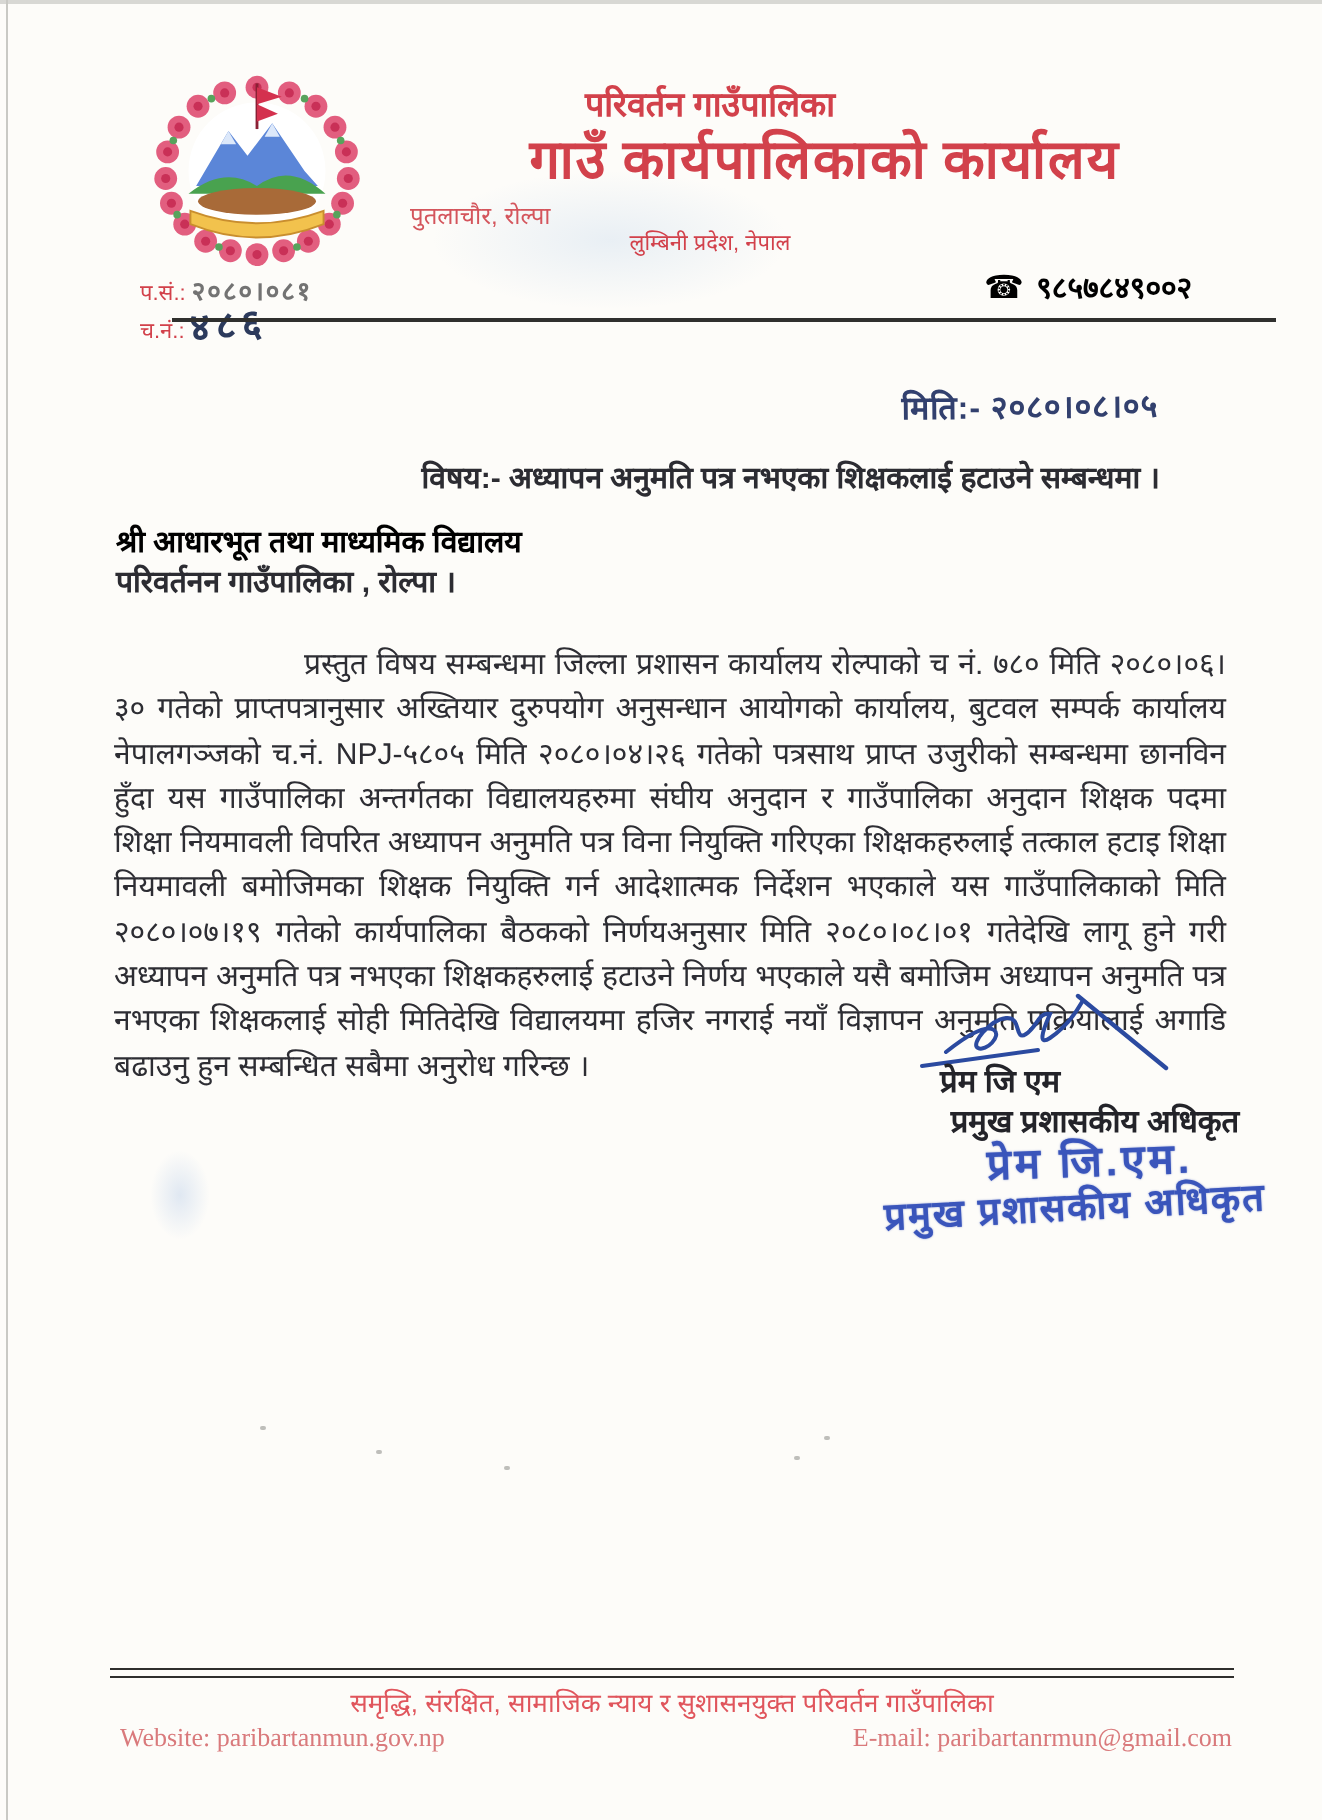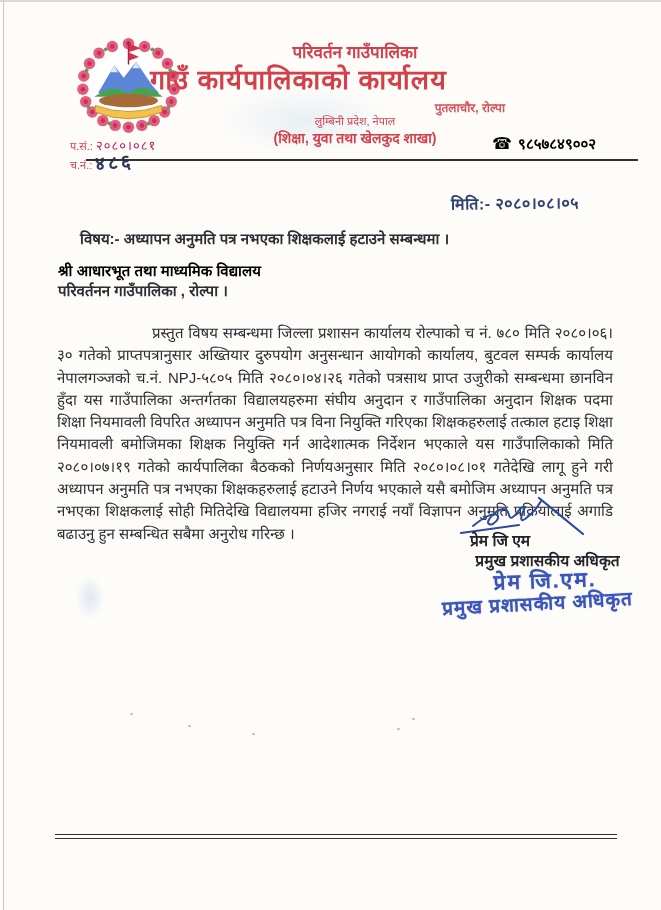--- a/index.html
+++ b/index.html
@@ -16,40 +16,40 @@
   .smudge{position:absolute;left:215px;top:85px;width:180px;height:70px;border-radius:50%;
     background:radial-gradient(ellipse at center, rgba(110,160,215,0.14), rgba(110,160,215,0) 70%);}
   .smudge2{position:absolute;left:75px;top:575px;width:30px;height:45px;border-radius:50%;
     background:radial-gradient(ellipse at center, rgba(90,140,210,0.18), rgba(90,140,210,0) 70%);}
   .speck{position:absolute;width:3px;height:2px;background:#8a8a86;opacity:.55;border-radius:1px;}
 
   
   .logo{position:absolute;left:76px;top:36px;}
   .lh-municipality{position:absolute;left:180px;top:40px;width:350px;text-align:center;
     color:#d2414b;font-size:17px;font-weight:bold;}
-  .lh-office{position:absolute;left:150px;top:60px;width:410px;text-align:left;
-    color:#d2414b;font-size:27px;font-weight:bold;letter-spacing:1px;}
-  .lh-place{position:absolute;left:205px;top:99px;width:300px;text-align:right;color:#d4555c;font-size:12px;font-weight:bold;}
+  .lh-office{position:absolute;left:150px;top:60px;width:410px;text-align:right;
+    color:#d2414b;font-size:27px;font-weight:bold;letter-spacing:1px;font-family:Liberation Serif, serif;}
+  .lh-place{position:absolute;left:205px;top:99px;width:300px;text-align:left;color:#d4555c;font-size:12px;}
   .lh-province{position:absolute;left:205px;top:113px;width:300px;text-align:center;color:#d2414b;font-size:11px;}
   .lh-branch{position:absolute;left:180px;top:128px;width:350px;text-align:center;color:#d2414b;font-size:14px;font-weight:bold;}
 
   .refrow{position:absolute;left:70px;top:136px;font-size:11px;color:#d2414b;}
-  .refrow .val{color:#be185d;font-size:13px;font-weight:normal;letter-spacing:1px;}
+  .refrow .val{color:#737373;font-size:13px;font-weight:bold;letter-spacing:1px;}
   .chrow{position:absolute;left:70px;top:149px;font-size:11px;color:#d2414b;}
   .chrow .val{color:#2c3a5c;font-size:19px;font-weight:bold;letter-spacing:3px;display:inline-block;transform:rotate(-4deg);}
 
   .phone{position:absolute;left:492px;top:133px;font-size:15px;font-weight:bold;color:#000000;}
   .phone .glyph{font-size:16px;margin-right:2px;}
 
   .head-rule{position:absolute;left:86px;top:159px;width:552px;height:0;border-top:2px solid #30302e;}
 
   .dateline{position:absolute;left:400px;top:192px;width:230px;text-align:center;
     color:#32406e;font-size:16px;font-weight:bold;transform:rotate(-0.6deg);letter-spacing:.5px;}
 
-  .subject{position:absolute;left:80px;top:228px;width:500px;text-align:left;
+  .subject{position:absolute;left:80px;top:228px;width:500px;text-align:right;
     font-size:15px;font-weight:bold;color:#2c2c32;}
 
   .addr1{position:absolute;left:58px;top:260px;font-size:15px;font-weight:bold;color:#000000;}
   .addr2{position:absolute;left:58px;top:280px;font-size:15px;font-weight:bold;color:#2c2c32;}
 
   .bodytext{position:absolute;left:57px;top:322px;width:556px;
     font-size:15px;line-height:22.3px;text-align:justify;text-indent:95px;color:#2d2d33;}
 
   
   .sig-svg{position:absolute;left:455px;top:486px;}
@@ -163,21 +163,20 @@
       <path d="M55,17 L66,22 L55,26 Z" fill="#d4314e"></path>
 
       <path d="M20,73 Q55,86 90,73 L90,80 Q55,94 20,80 Z" fill="#f2c24d" stroke="#c98e2e" stroke-width="1"></path>
     </svg>
   </div>
 
   <div class="lh-municipality">परिवर्तन गाउँपालिका</div>
   <div class="lh-office">गाउँ कार्यपालिकाको कार्यालय</div>
   <div class="lh-place">पुतलाचौर, रोल्पा</div>
   <div class="lh-province">लुम्बिनी प्रदेश, नेपाल</div>
-  <div class="lh-branch">(शिक्षा, युवा तथा खेलकुद शाखा)</div>
 
   <div class="refrow">
     <span>प.सं.:</span>
     <span class="val">२०८०।०८१</span>
   </div>
   <div class="chrow">
     <span>च.नं.:</span>
     <span class="val">४८६</span>
   </div>
 
@@ -203,14 +202,23 @@
       <path d="M84,12 L128,48" fill="none" stroke="#2b4aa0" stroke-width="2.2" stroke-linecap="round"></path>
       <path d="M6,47 L64,39" fill="none" stroke="#2b4aa0" stroke-width="2" stroke-linecap="round"></path>
     </svg>
   </div>
   <div class="sig-name">प्रेम जि एम</div>
   <div class="sig-title">प्रमुख प्रशासकीय अधिकृत</div>
   <div class="stamp1">प्रेम जि.एम.</div>
   <div class="stamp2">प्रमुख प्रशासकीय अधिकृत</div>
 
   <div class="foot-rule"></div>
+  <div class="slogan">समृद्धि, संरक्षित, सामाजिक न्याय र सुशासनयुक्त परिवर्तन गाउँपालिका</div>
+  <div class="webrow">
+    <span>Website:</span>
+    <span>paribartanmun.gov.np</span>
+    <span class="email">
+      <span>E-mail:</span>
+      <span>paribartanrmun@gmail.com</span>
+    </span>
+  </div>
 
 </div>
 
 </body></html>

